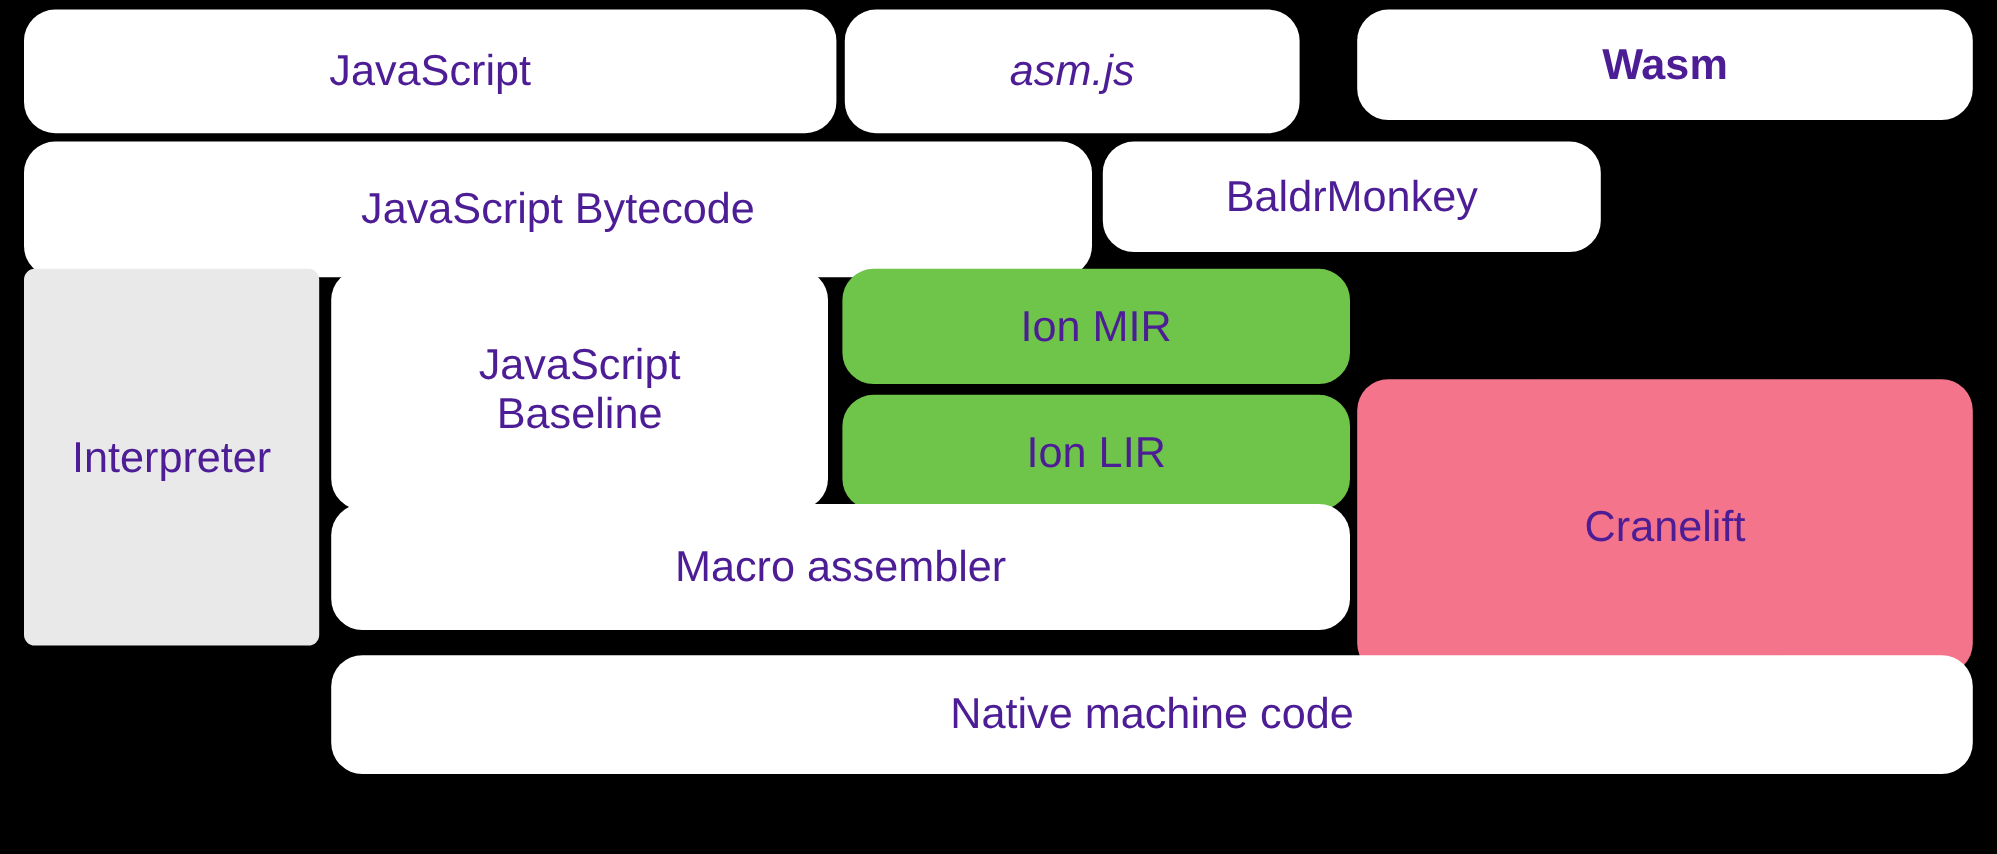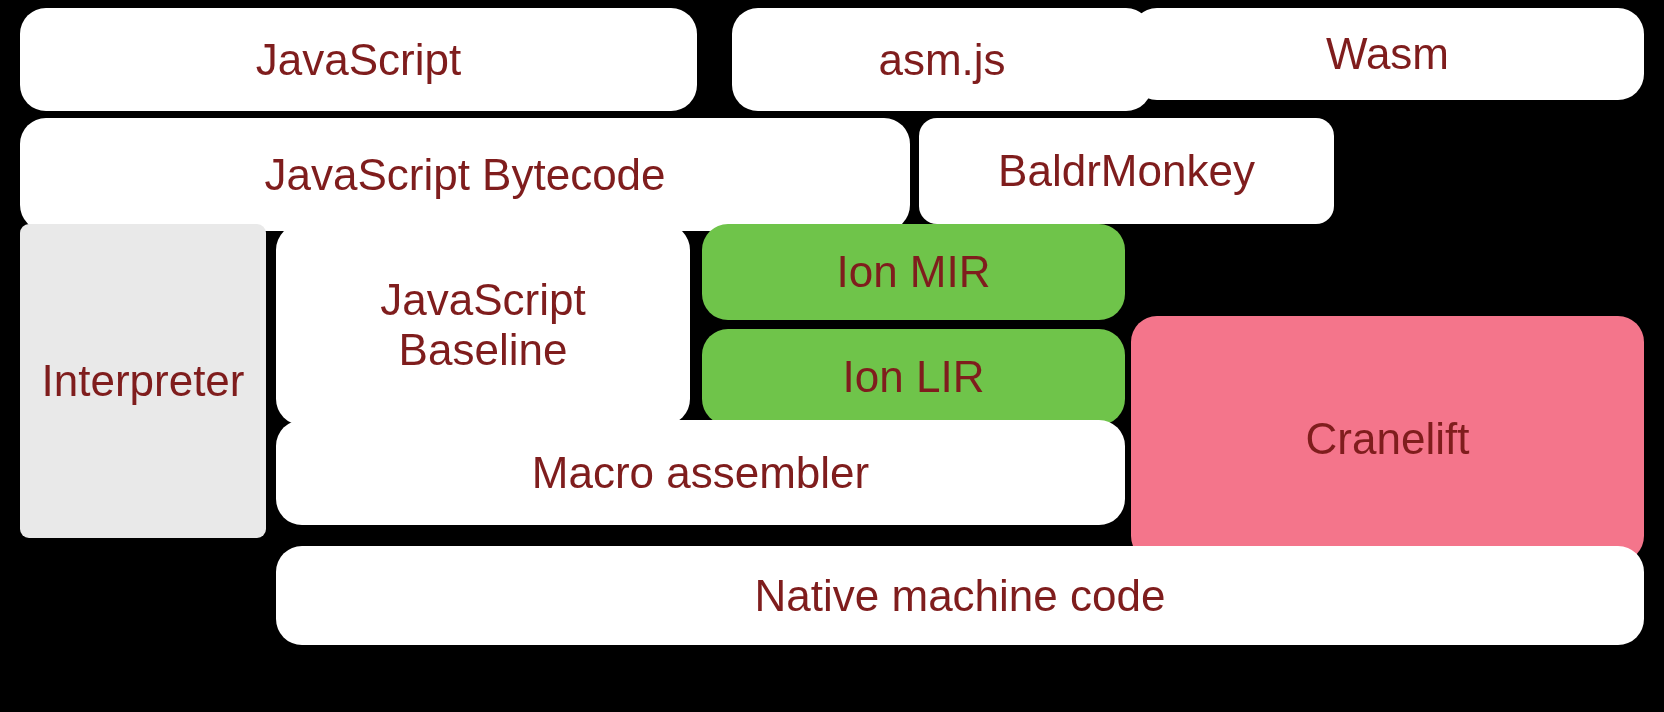--- a/index.html
+++ b/index.html
@@ -18,41 +18,41 @@
     overflow: hidden;
   }
   .node {
     position: absolute;
     box-sizing: border-box;
     display: flex;
     align-items: center;
     justify-content: center;
     text-align: center;
     border-radius: 26px;
-    color: #7f1d1d;
-    font-size: 44px;
+    color: #4c1d95;
+    font-size: 36px;
     line-height: 1.12;
     font-weight: 400;
     letter-spacing: 0px;
     white-space: pre-line;
     background: #FFFFFF;
   }
   .fill-white   { background: #FFFFFF; }
   .fill-grey    { background: #E9E9E9; }
   .fill-green   { background: #6FC44A; }
   .fill-pink    { background: #F4758B; }
 
   
   #n-javascript      { left: 20px;   top: 8px;   width: 677px;  height: 103px; }
-  #n-asmjs           { left: 732px;  top: 8px;   width: 420px;  height: 103px; }
-  #n-wasm            { left: 1131px; top: 8px;   width: 513px;  height: 92px; }
+  #n-asmjs           { left: 704px;  top: 8px;   width: 379px;  height: 103px; font-style: italic; }
+  #n-wasm            { left: 1131px; top: 8px;   width: 513px;  height: 92px; font-weight: bold; }
 
   
   #n-js-bytecode     { left: 20px;   top: 118px; width: 890px;  height: 113px;  }
-  #n-baldrmonkey     { left: 919px;  top: 118px; width: 415px;  height: 106px; border-radius: 18px;  }
+  #n-baldrmonkey     { left: 919px;  top: 118px; width: 415px;  height: 92px;  }
 
   
   #n-interpreter     { left: 20px;   top: 224px; width: 246px;  height: 314px; border-radius: 9px; }
   #n-js-baseline     { left: 276px;  top: 224px; width: 414px;  height: 201px; }
   #n-ion-mir         { left: 702px;  top: 224px; width: 423px;  height: 96px;  }
   #n-ion-lir         { left: 702px;  top: 329px; width: 423px;  height: 96px;  }
   #n-cranelift       { left: 1131px; top: 316px; width: 513px;  height: 246px; }
   #n-macro-assembler { left: 276px;  top: 420px; width: 849px;  height: 105px; }
 
   

